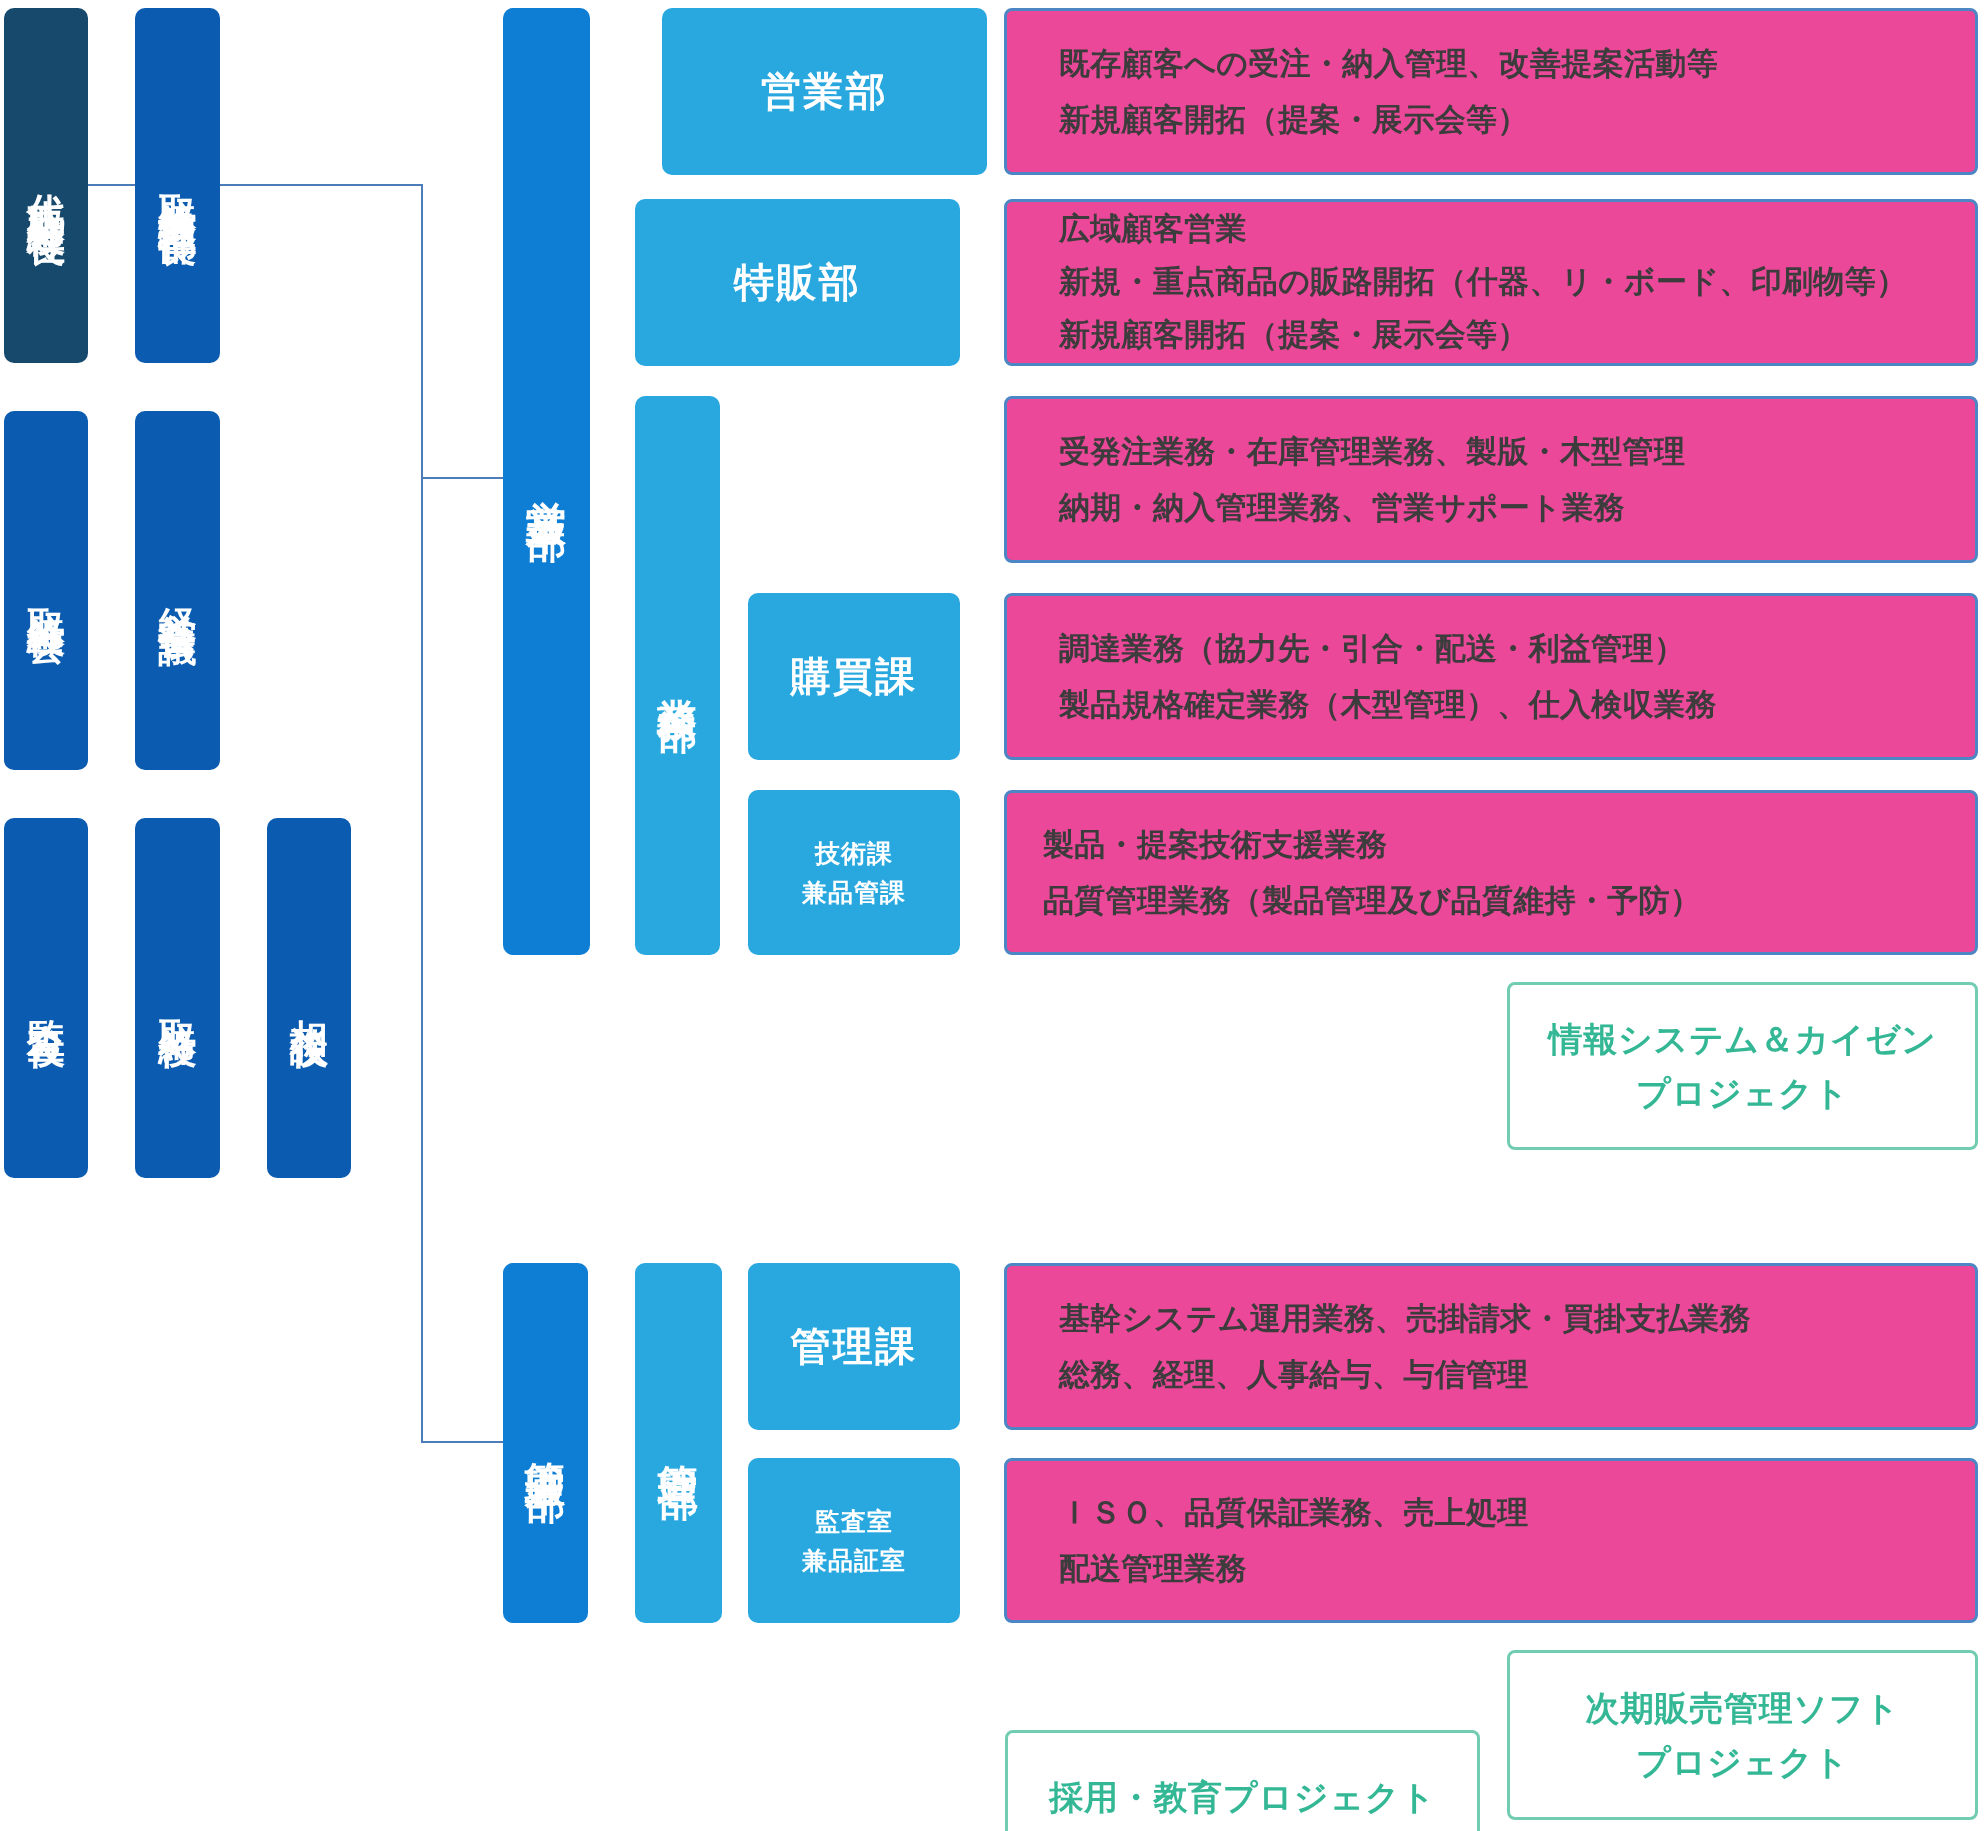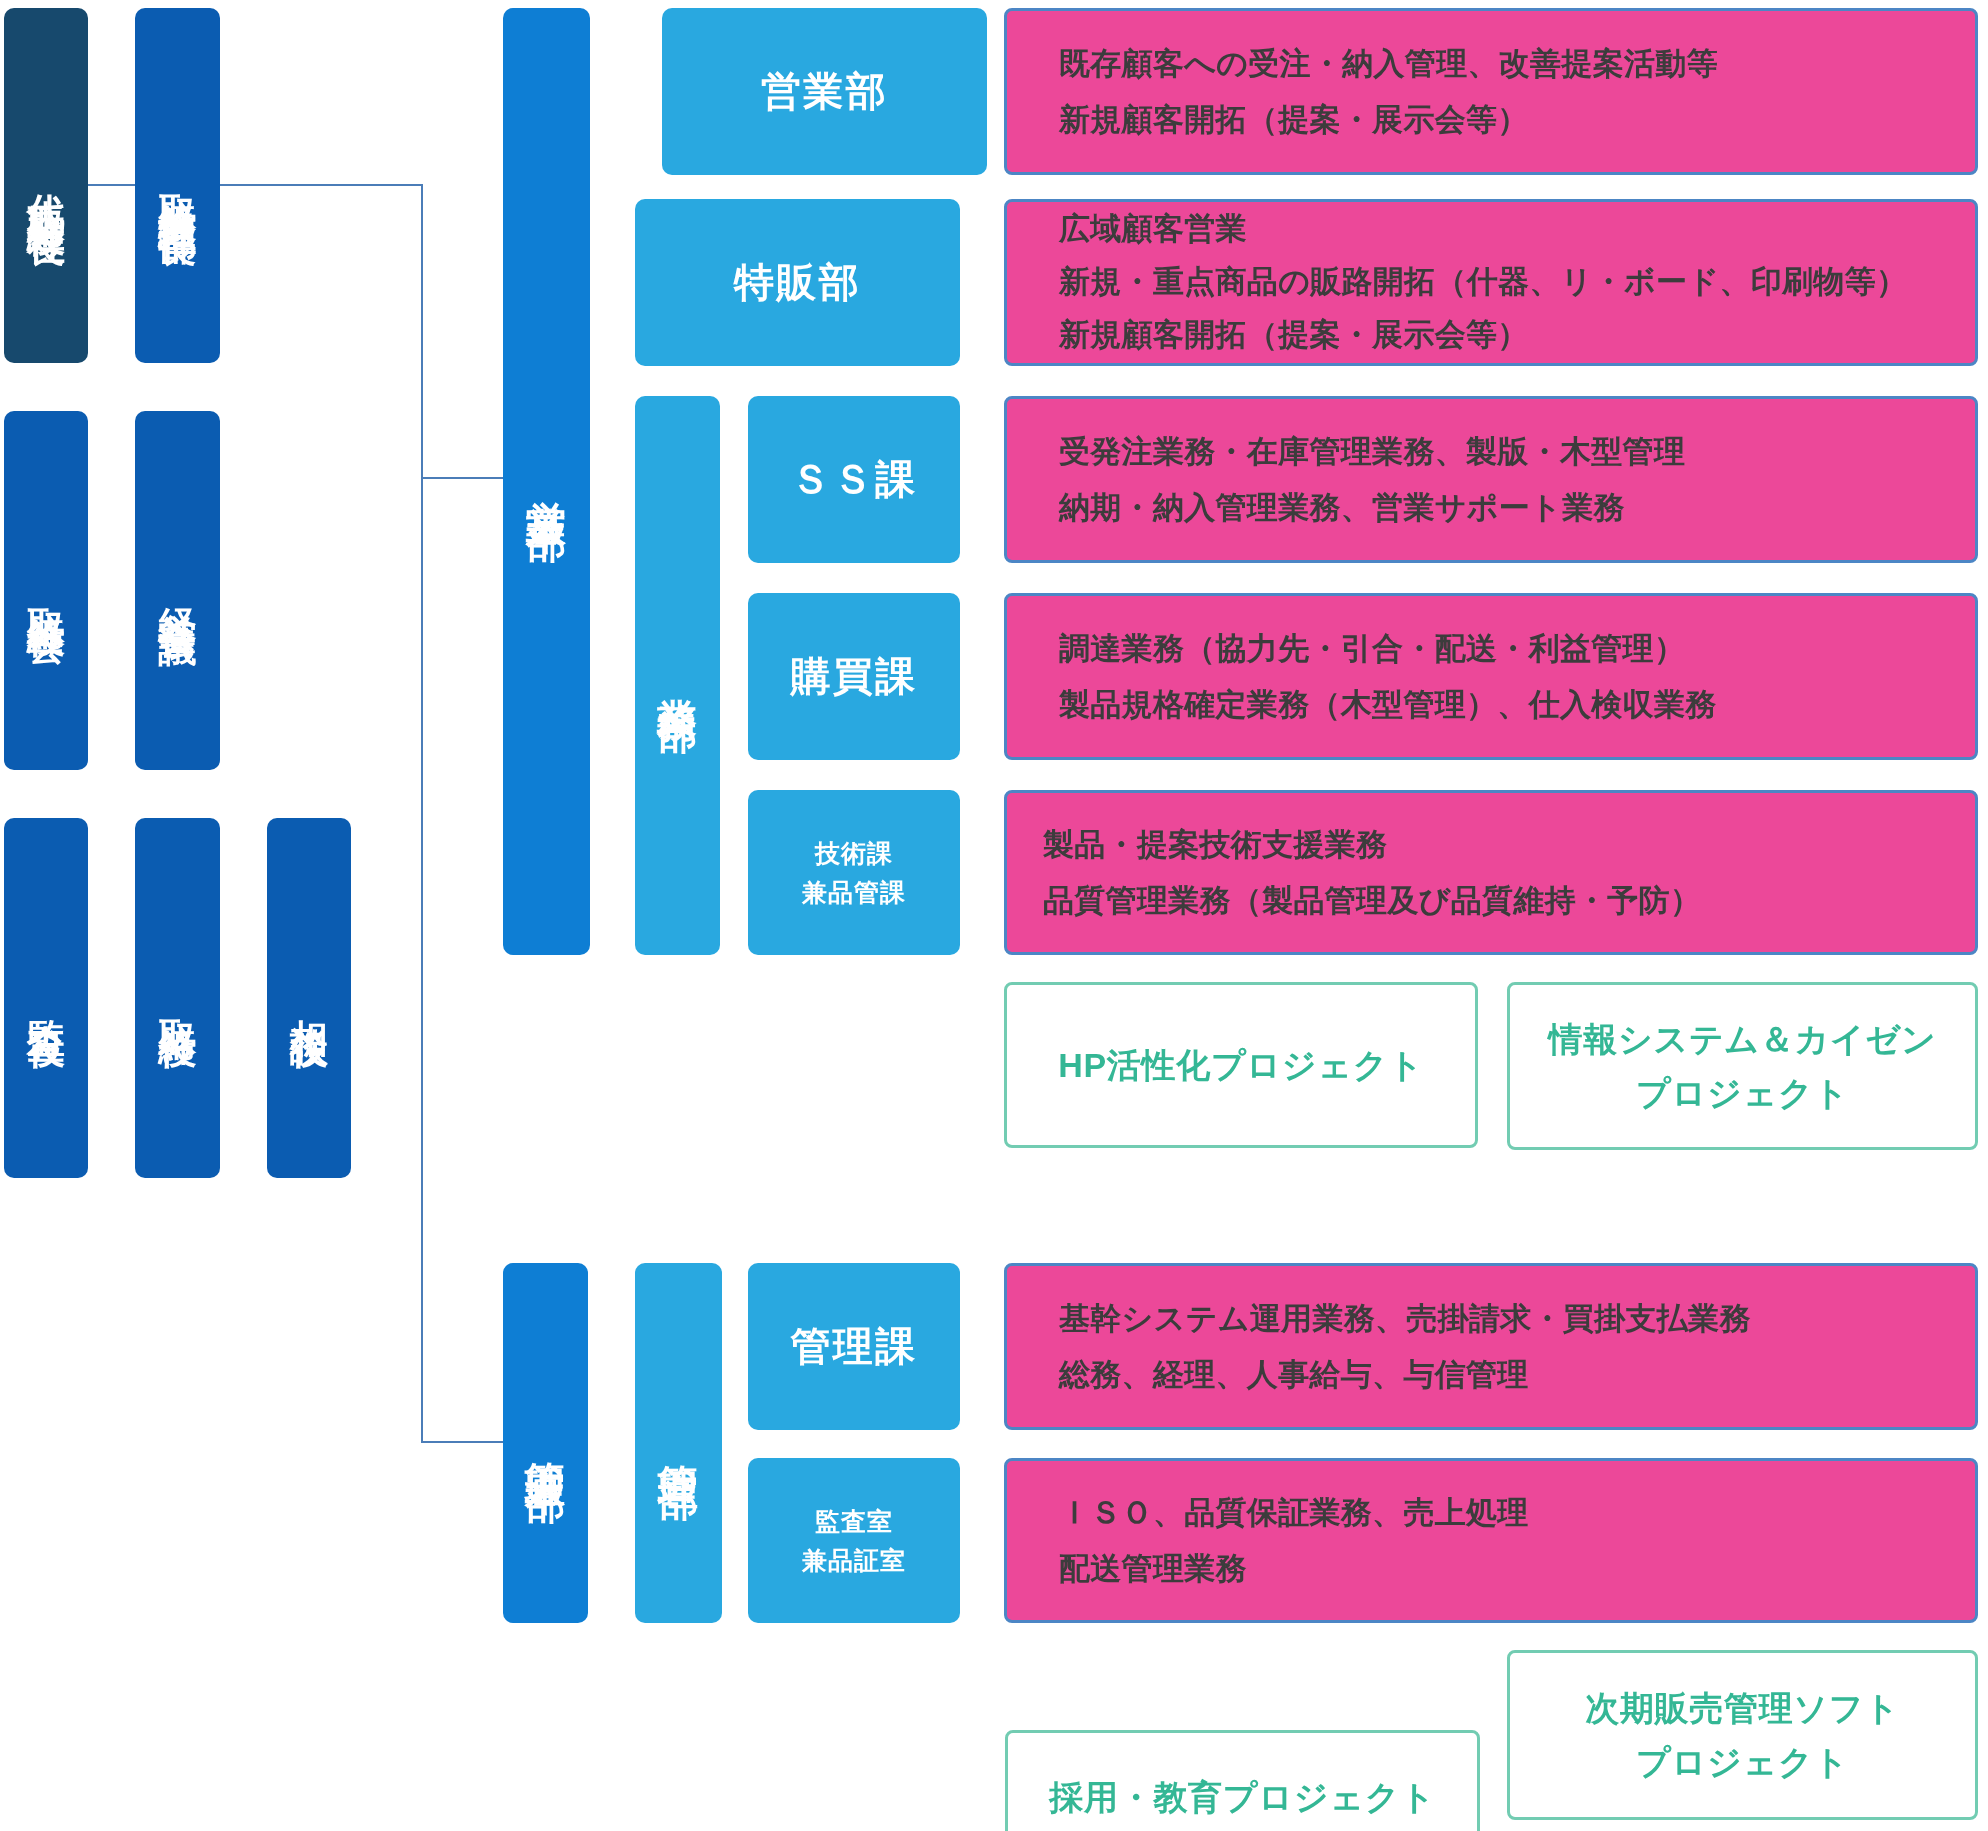--- a/index.html
+++ b/index.html
@@ -68,21 +68,20 @@
   <div class="vbox blue" style="left:135px;top:818px;width:85px;height:360px;">取締役</div>
   <div class="vbox blue" style="left:267px;top:818px;width:84px;height:360px;">相談役</div>
 
   <div class="vbox bright barfont" style="left:503px;top:8px;width:87px;height:947px;">営業本部</div>
   <div class="vbox light barfont" style="left:635px;top:396px;width:85px;height:559px;">業務部</div>
   <div class="vbox bright barfont" style="left:503px;top:1263px;width:85px;height:360px;">管理本部</div>
   <div class="vbox light barfont" style="left:635px;top:1263px;width:87px;height:360px;">管理部</div>
 
   <div class="hbox" style="left:635px;top:8px;width:325px;height:167px;margin-left:27px;">営業部</div>
   <div class="hbox" style="left:635px;top:199px;width:325px;height:167px;">特販部</div>
-  <div class="hbox" style="left:748px;top:396px;width:212px;height:167px;">ＳＳ課</div>
   <div class="hbox" style="left:748px;top:593px;width:212px;height:167px;">購買課</div>
   <div class="hbox twoline" style="left:748px;top:790px;width:212px;height:165px;">技術課
 兼品管課</div>
   <div class="hbox" style="left:748px;top:1263px;width:212px;height:167px;">管理課</div>
   <div class="hbox twoline" style="left:748px;top:1458px;width:212px;height:165px;">監査室
 兼品証室</div>
 
   <div class="desc" style="top:8px;height:167px;">既存顧客への受注・納入管理、改善提案活動等
 新規顧客開拓（提案・展示会等）</div>
   <div class="desc" style="top:199px;height:167px;line-height:1.7;">広域顧客営業
@@ -92,20 +91,19 @@
 納期・納入管理業務、営業サポート業務</div>
   <div class="desc" style="top:593px;height:167px;">調達業務（協力先・引合・配送・利益管理）
 製品規格確定業務（木型管理）、仕入検収業務</div>
   <div class="desc" style="top:790px;height:165px;padding-left:36px;">製品・提案技術支援業務
 品質管理業務（製品管理及び品質維持・予防）</div>
   <div class="desc" style="top:1263px;height:167px;">基幹システム運用業務、売掛請求・買掛支払業務
 総務、経理、人事給与、与信管理</div>
   <div class="desc" style="top:1458px;height:165px;">ＩＳＯ、品質保証業務、売上処理
 配送管理業務</div>
 
-  <div class="project" style="left:1004px;top:982px;width:474px;height:166px;">HP活性化プロジェクト</div>
   <div class="project" style="left:1507px;top:982px;width:471px;height:168px;">情報システム＆カイゼン
 プロジェクト</div>
   <div class="project" style="left:1005px;top:1730px;width:475px;height:134px;">採用・教育プロジェクト</div>
   <div class="project" style="left:1507px;top:1650px;width:471px;height:170px;">次期販売管理ソフト
 プロジェクト</div>
 
 </div>
 
 </body></html>

